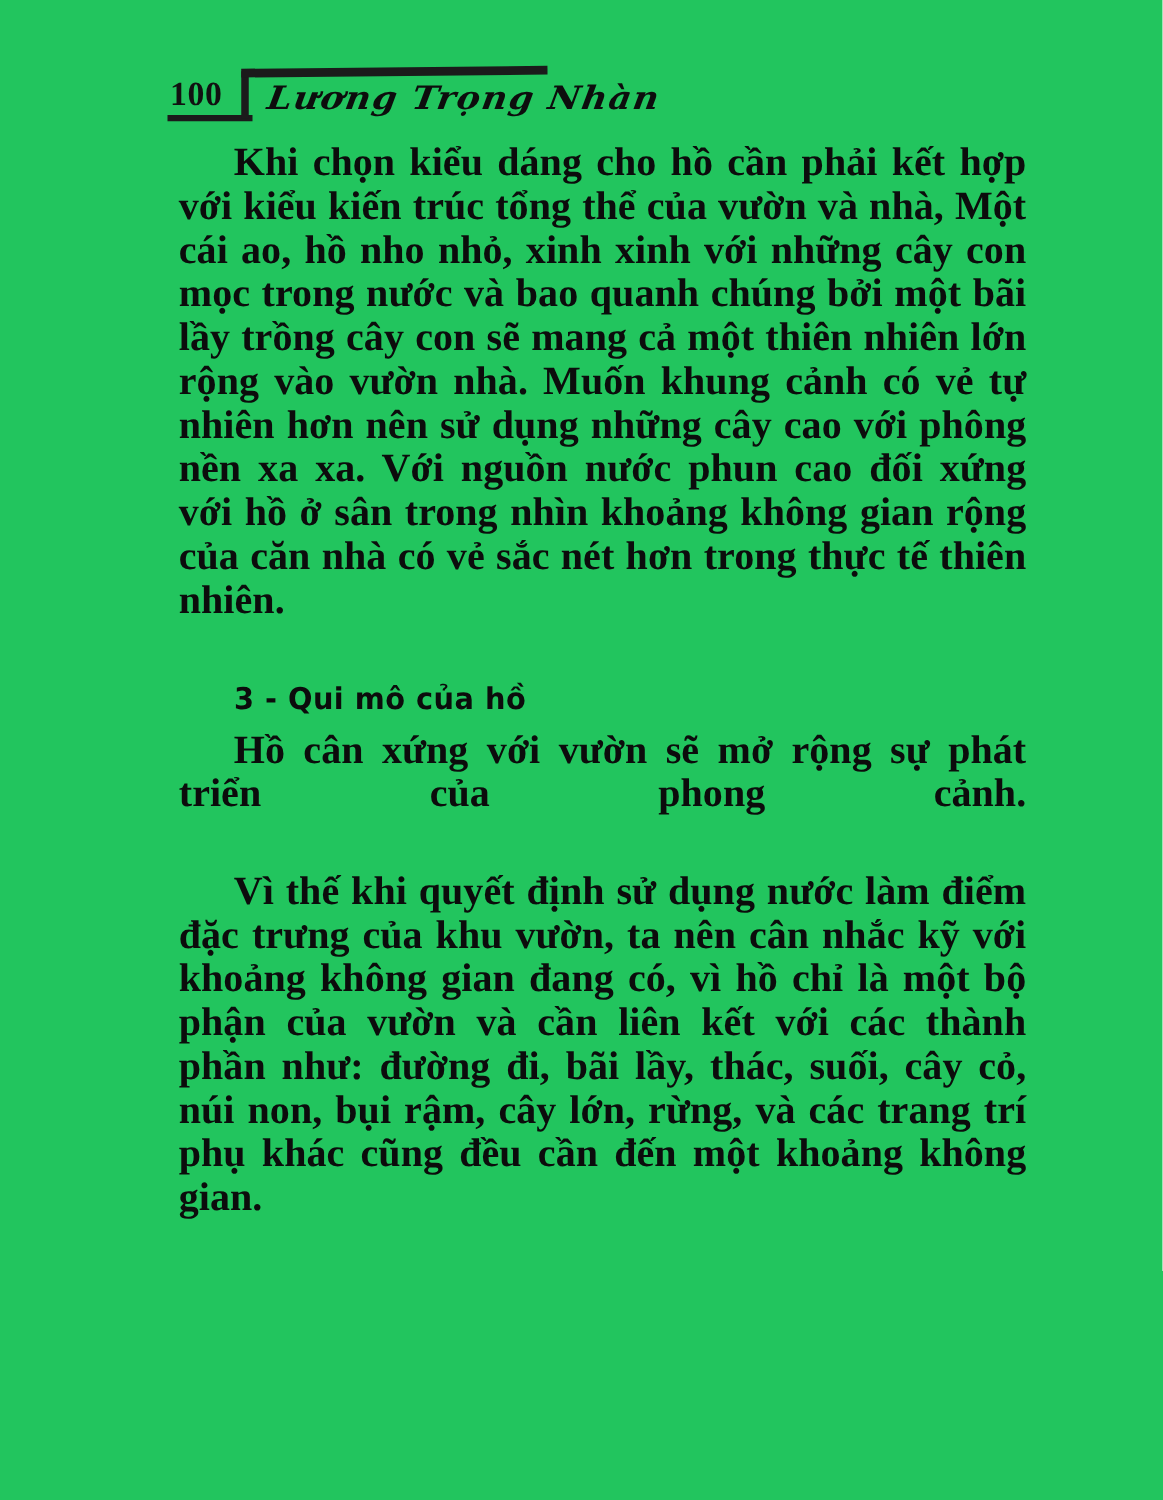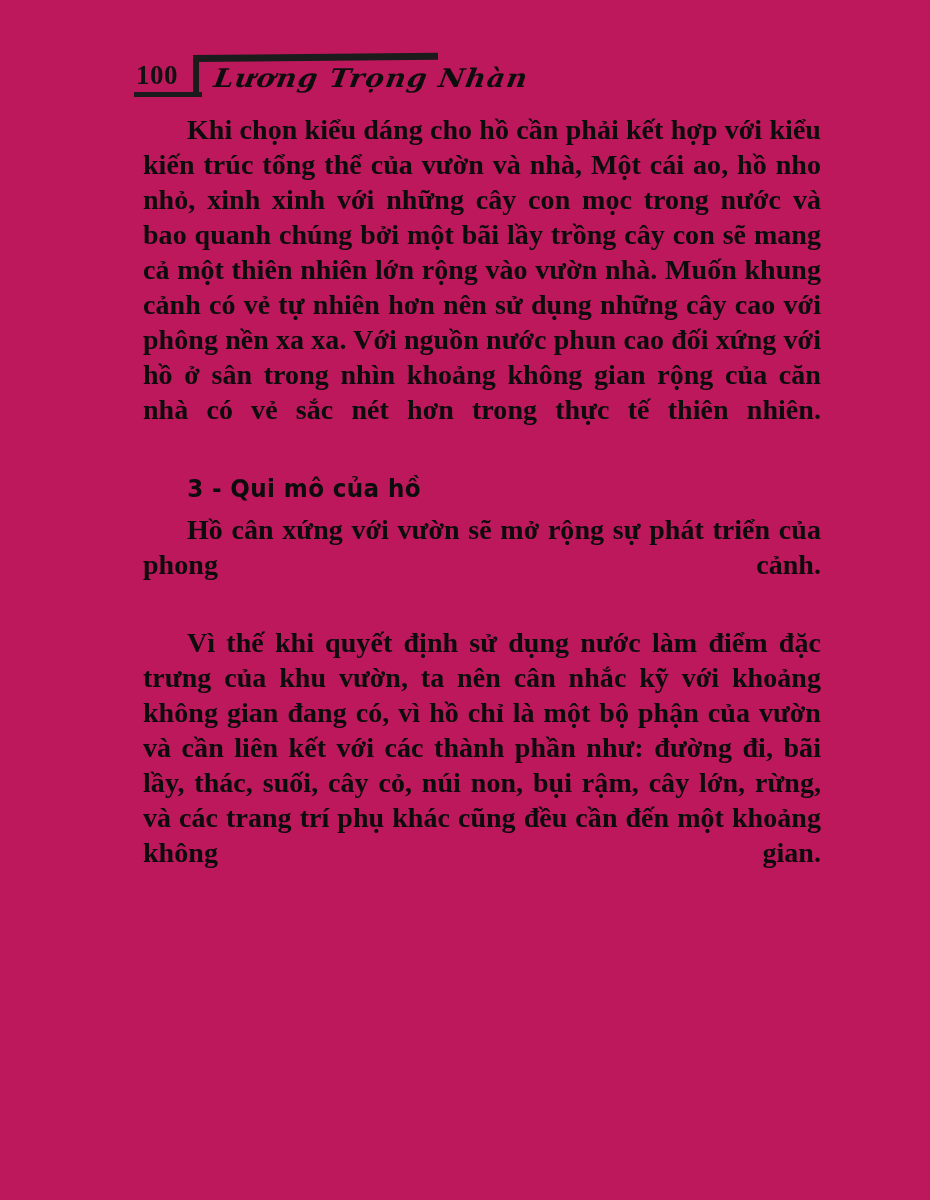--- a/index.html
+++ b/index.html
@@ -5,21 +5,21 @@
   html, body {
     margin: 0;
     padding: 0;
     background: #ffffff;
   }
 
   .page {
     position: relative;
     width: 930px;
     height: 1200px;
-    background: #be185d;
+    background: #22c55e;
     overflow: hidden;
     font-family: "Liberation Serif", "DejaVu Serif", serif;
   }
 
   
   .running-head {
     position: absolute;
     left: 130px;
     top: 52px;
     width: 700px;
@@ -92,21 +92,21 @@
     width: 678px;
   }
 
   p.para {
     margin: 0;
     text-align: justify;
     text-justify: inter-word;
     text-indent: 44px;
     font-family: "Liberation Serif", "DejaVu Serif", serif;
     font-weight: 700;
-    font-size: 28px;
+    font-size: 32px;
     line-height: 35px;
     color: #0c0c0c;
     letter-spacing: 0.05px;
     -webkit-font-smoothing: none;
   }
   p.para + p.para { margin-top: 8px; }
 
   p.para.tight { margin-top: 6px; }
 
   

